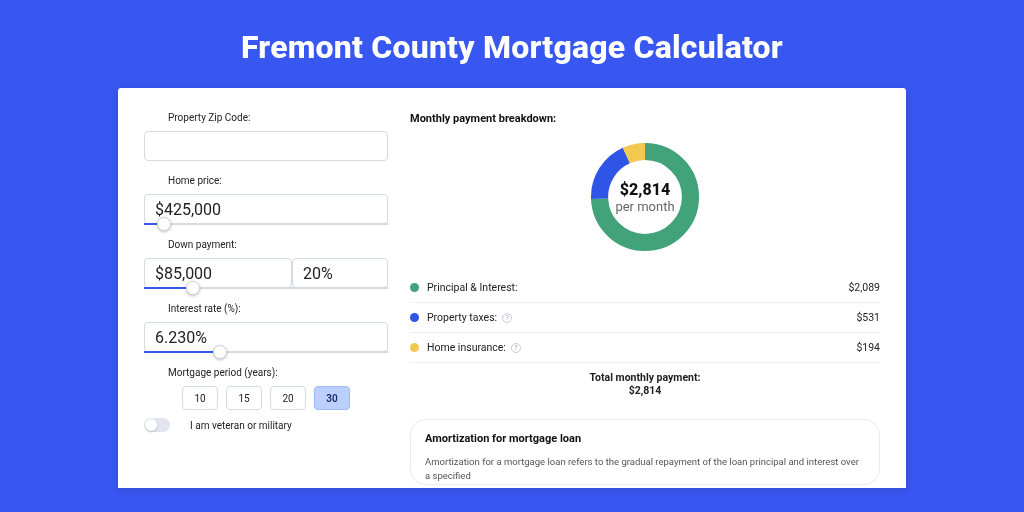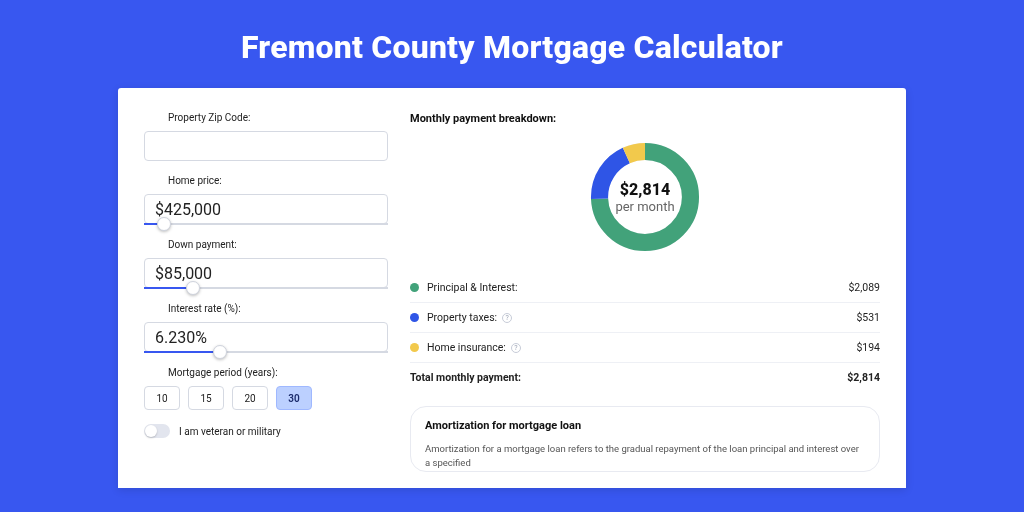--- a/index.html
+++ b/index.html
@@ -10,45 +10,45 @@
   .col-right { flex: 1; }
   .lbl { font-size: 10px; color: #222; margin-bottom: 8px; display: block; padding-left: 24px; }
   .field { border: 1px solid #d5d9e2; border-radius: 4px; height: 30px; padding: 0 10px; font-size: 16px; color: #222; display: flex; align-items: center; background: #fff; width: 100%; }
   .group { margin-bottom: 14px; position: relative; }
   .track { height: 2px; background: #d5d9e2; margin-top: -1px; position: relative; }
   .track .fill { height: 100%; background: #3857f0; }
   .thumb { position: absolute; top: -6px; width: 14px; height: 14px; border-radius: 50%; background: #fff; border: 1px solid #cfd3dd; box-shadow: 0 1px 3px rgba(0,0,0,.25); transform: translateX(-50%); }
   .row2 { display: flex; }
   .row2 .field:first-child { flex: 1.7; }
   .row2 .field:last-child { flex: 1; }
-  .periods { display: flex; gap: 8px; }
+  .periods { display: flex; gap: 8px; justify-content: center; }
   .periods .pbtn { border: 1px solid #d5d9e2; border-radius: 4px; width: 36px; height: 24px; font-size: 10px; display: flex; align-items: center; justify-content: center; background: #fff; color: #222; cursor: pointer; }
   .periods .pbtn.active { background: #bcd0ff; border-color: #9fb8ff; color: #1a2a6b; font-weight: 600; }
-  .vet { display: flex; align-items: center; gap: 9px; margin-top: 14px; }
+  .vet { display: flex; align-items: center; gap: 20px; margin-top: 8px; }
   .toggle { width: 26px; height: 14px; background: #e2e5ee; border-radius: 999px; position: relative; }
   .toggle .knob { width: 12px; height: 12px; background: #fff; border-radius: 50%; position: absolute; top: 1px; left: 1px; box-shadow: 0 1px 2px rgba(0,0,0,.2); }
   .vet span { font-size: 10px; color: #222; }
   .breakdown-title { font-size: 11px; font-weight: 700; color: #111; margin-bottom: 6px; }
   .donut-wrap { display: flex; justify-content: center; padding: 6px 0 10px; }
   .donut { position: relative; width: 120px; height: 120px; }
   .donut svg { width: 120px; height: 120px; transform: rotate(-90deg); }
   .donut .center { position: absolute; inset: 0; display: flex; flex-direction: column; align-items: center; justify-content: center; }
   .donut .center .amt { font-weight: 800; font-size: 16px; color: #111; }
   .donut .center .per { font-size: 13px; color: #666; }
   .legend { margin-top: 6px; }
   .legend .item, .legend .total { display: flex; align-items: center; padding: 8px 0; font-size: 10.5px; color: #222; border-top: 1px solid #eef0f5; }
   .legend .item:first-child { border-top: none; }
   .dot { width: 9px; height: 9px; border-radius: 50%; margin-right: 8px; flex: none; }
   .dot.green { background: #42a27a; }
   .dot.blue { background: #2f55e6; }
   .dot.yellow { background: #f2c94c; }
   .help { width: 10px; height: 10px; border: 1px solid #c7ccd8; border-radius: 50%; margin-left: 5px; font-size: 7px; color: #9aa2b3; display: inline-flex; align-items: center; justify-content: center; }
   .grow { flex: 1; }
   .val { font-weight: 400; }
-  .total { font-weight: 700; border-top: 1px solid #e2e5ee; }
+  .total { font-weight: 700; border-top: 1px solid #e2e5ee; flex-direction: column; }
   .amort { border: 1px solid #e8eaf1; border-radius: 16px; padding: 12px 14px 0; margin-top: 14px; }
   .amort h3 { font-size: 11px; font-weight: 700; margin-bottom: 10px; color: #111; }
   .amort p { font-size: 9.5px; color: #555; line-height: 1.5; }
 </style>
 </head>
 <body>
 
 <h1 class="hero-title">Fremont County Mortgage Calculator</h1>
 
 <div class="card">
@@ -66,20 +66,21 @@
       <div class="track">
         <div class="fill" id="price-fill" style="width: 8%;"></div>
         <div class="thumb" id="price-thumb" style="left: 8%;"></div>
       </div>
     </div>
 
     <div class="group">
       <label class="lbl">Down payment:</label>
       <div class="row2">
         <div class="field">$85,000</div>
+        <div class="field">20%</div>
       </div>
       <div class="track">
         <div class="fill" id="down-fill" style="width: 20%;"></div>
         <div class="thumb" id="down-thumb" style="left: 20%;"></div>
       </div>
     </div>
 
     <div class="group">
       <label class="lbl">Interest rate (%):</label>
       <div class="field">6.230%</div>

